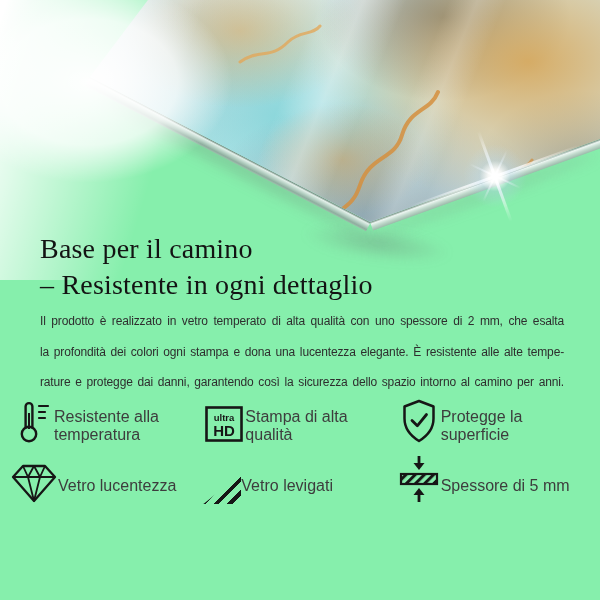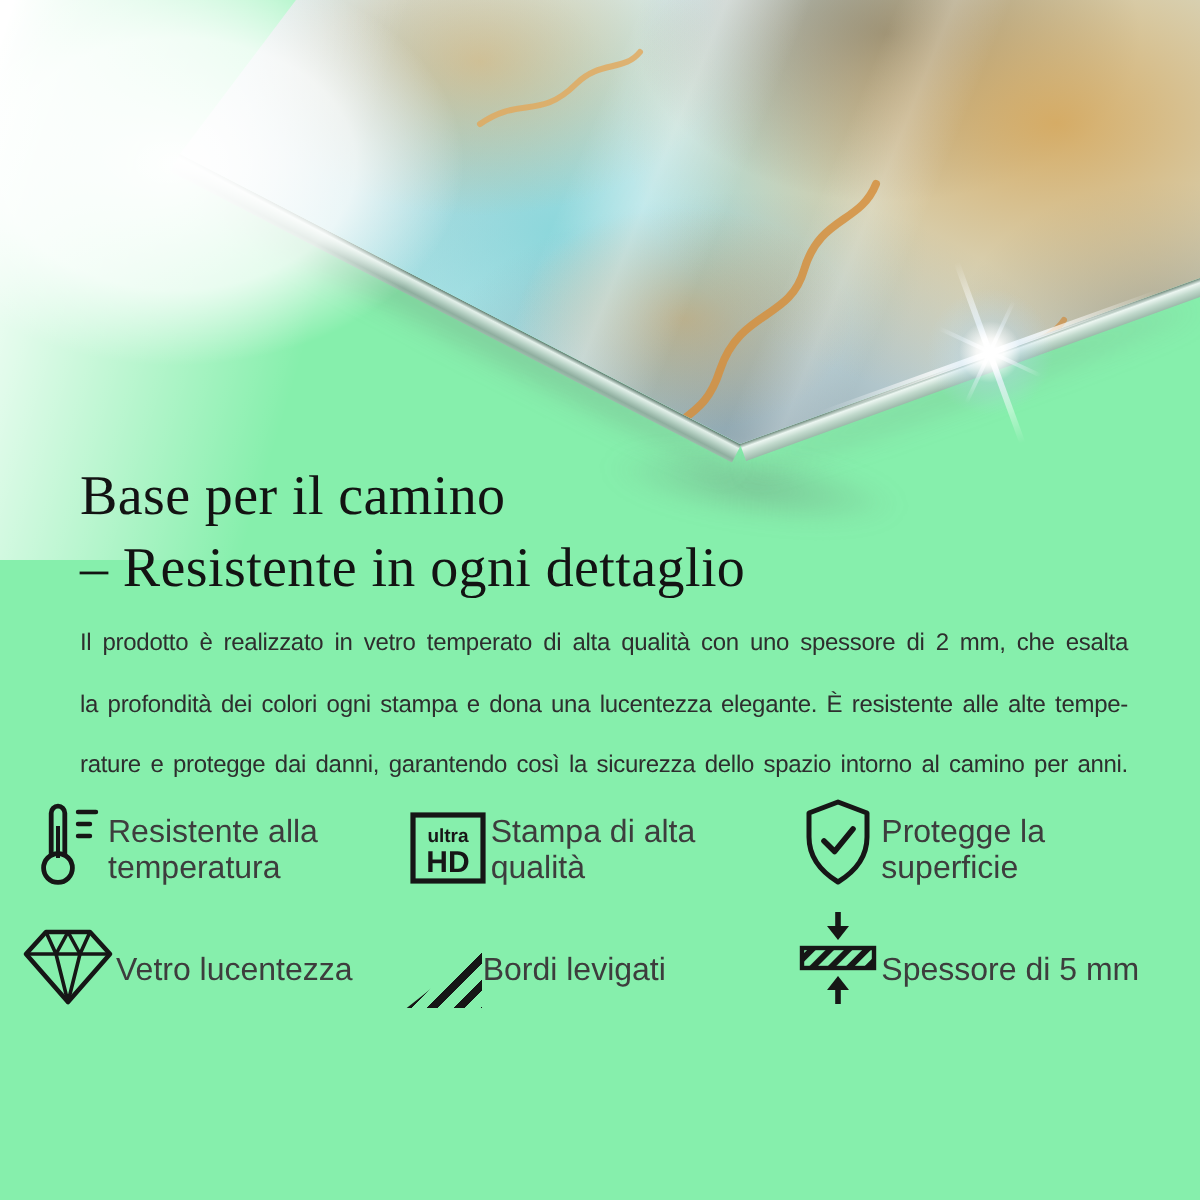--- a/index.html
+++ b/index.html
@@ -160,21 +160,21 @@
           <path d="M18,15 L24,39 L30,15" fill="none" stroke="#161616" stroke-width="1.8" stroke-linejoin="round"></path>
         </svg>
       </div>
       <div class="feature-label">Vetro lucentezza</div>
     </div>
 
     <div class="feature">
       <div class="icon-wrap">
         <div class="bevel-shape"></div>
       </div>
-      <div class="feature-label">Bordi levigati</div>
+      <div class="feature-label">Vetro levigati</div>
     </div>
 
     <div class="feature">
       <div class="icon-wrap">
         <svg width="44" height="50" viewBox="0 0 44 50">
           <defs>
             <pattern id="hatch" width="6.5" height="6.5" patternUnits="userSpaceOnUse" patternTransform="rotate(45)">
               <rect x="0" y="0" width="3" height="6.5" fill="#161616"></rect>
             </pattern>
           </defs>

